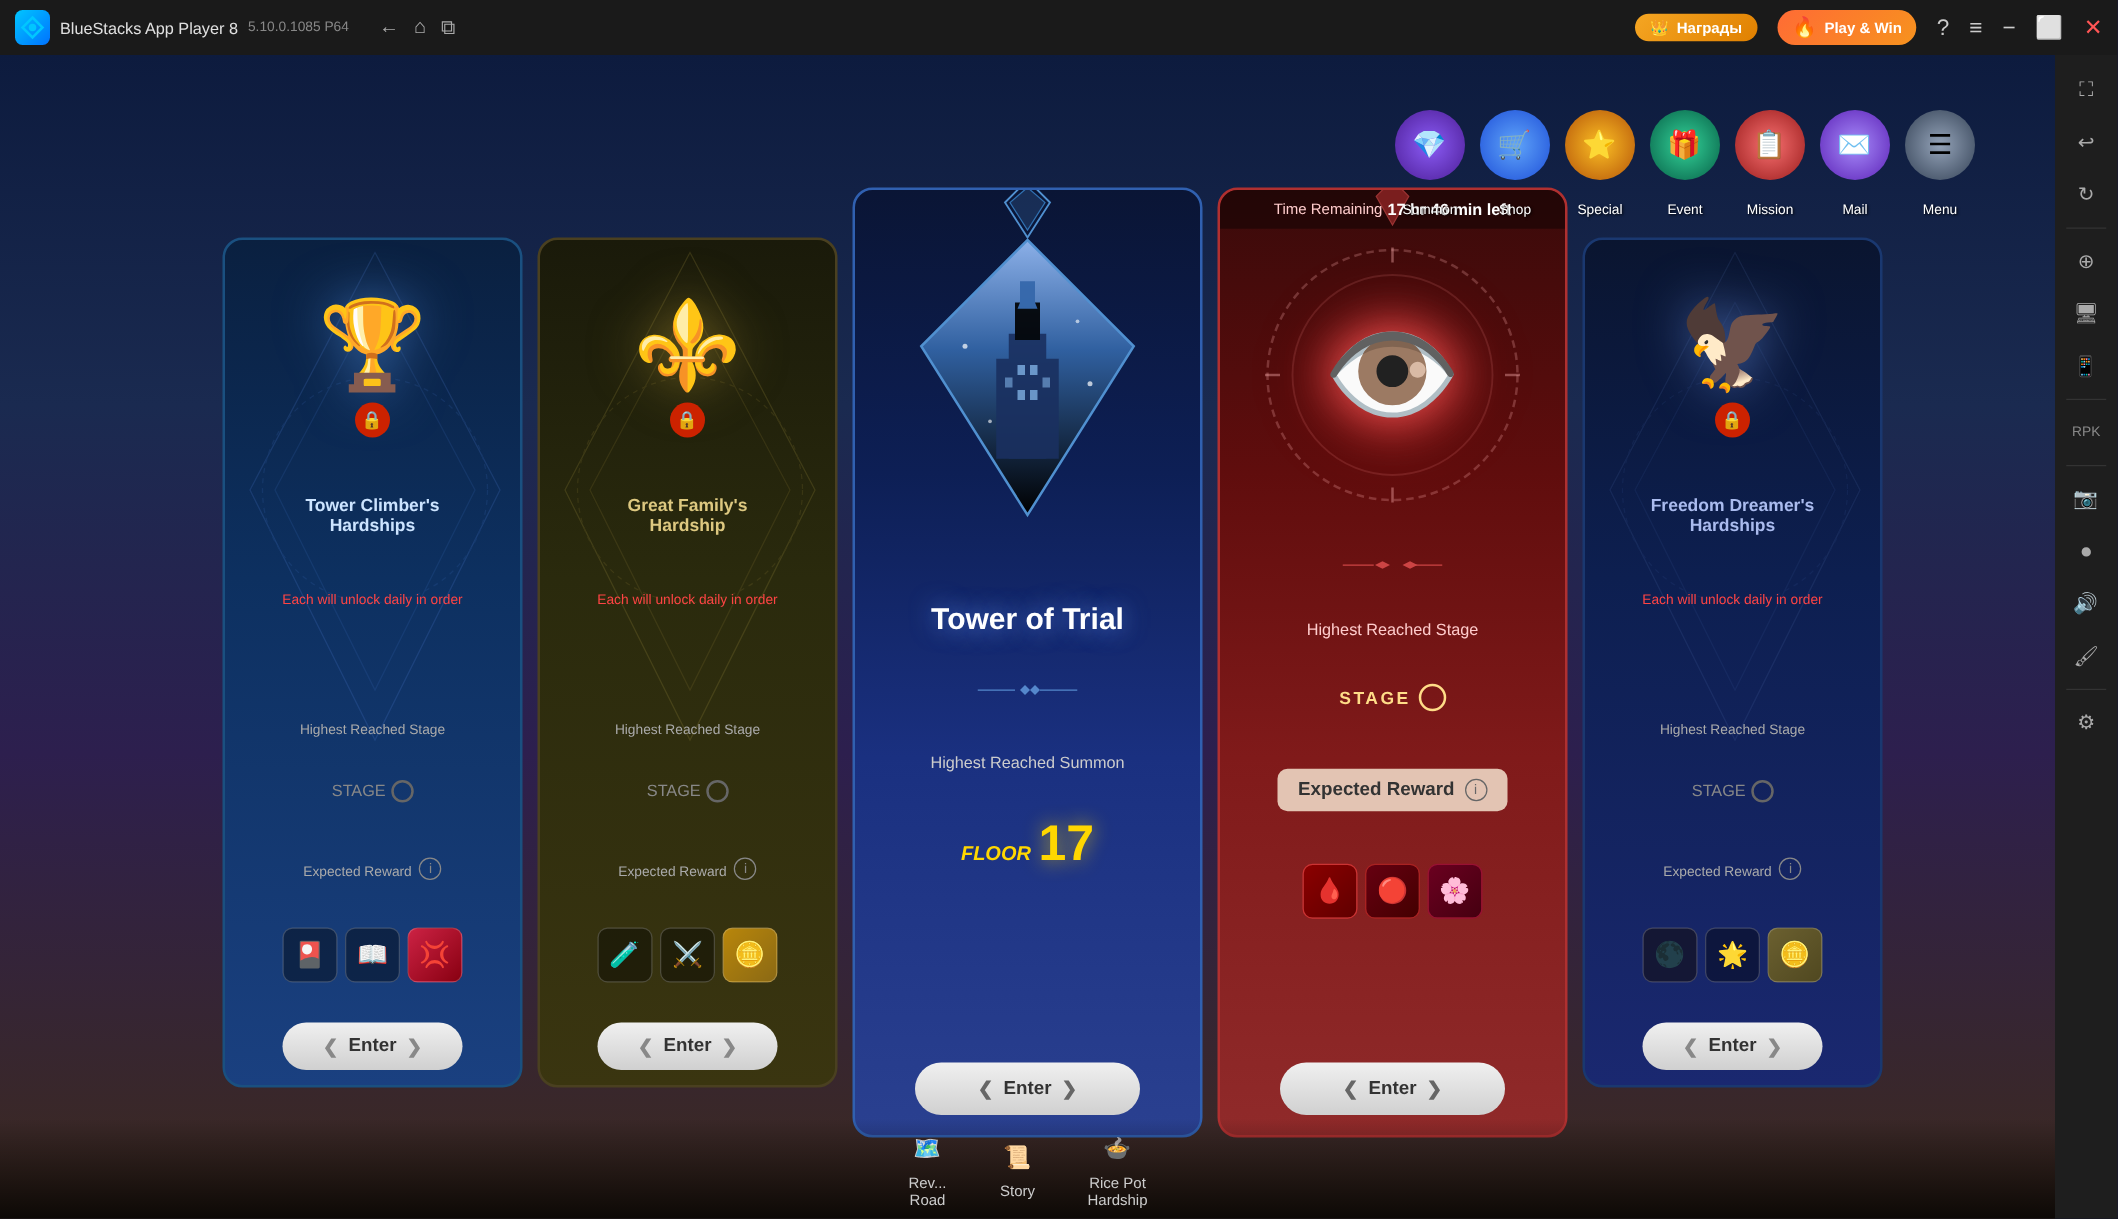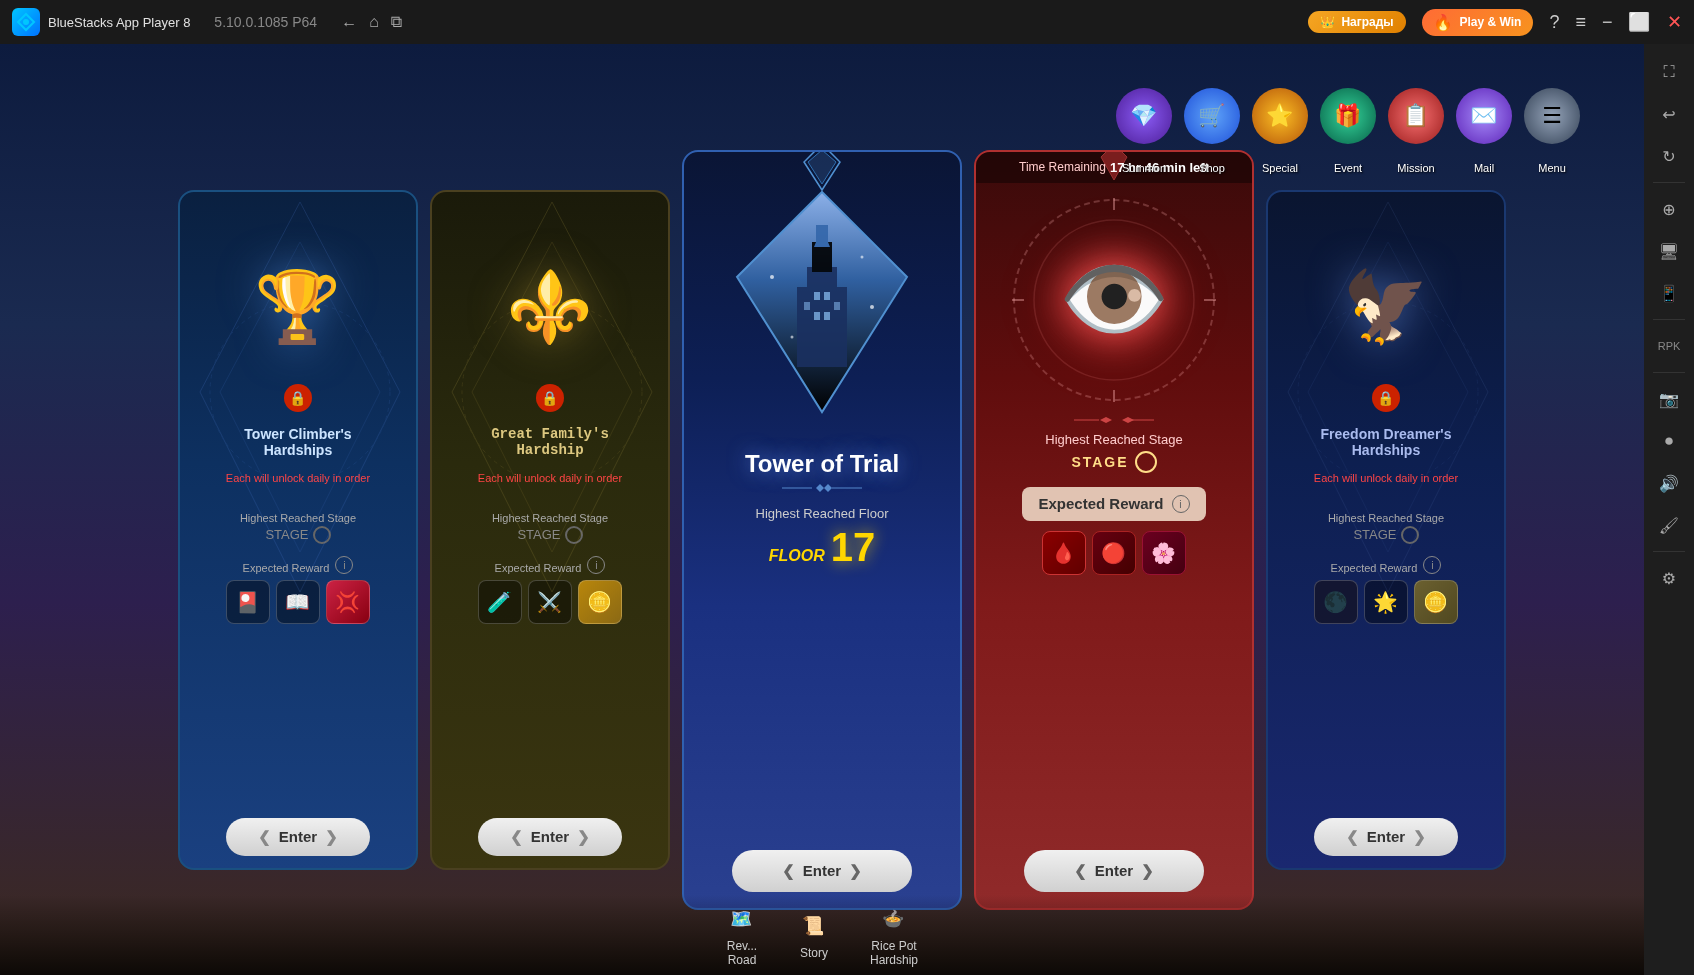--- a/index.html
+++ b/index.html
@@ -30,22 +30,22 @@
       border-radius: 6px;
       display: flex; align-items: center; justify-content: center;
       color: white; font-size: 12px; font-weight: bold;
     }
     .titlebar-title {
       color: #e0e0e0;
       font-size: 13px;
     }
     .titlebar-subtitle {
       color: #888;
-      font-size: 14px;
-      margin-left: 16px;
+      font-size: 11px;
+      margin-left: 0;
     }
     .titlebar-nav {
       display: flex; gap: 12px; margin-left: 16px;
     }
     .titlebar-nav span {
       color: #aaa;
       font-size: 16px;
       cursor: pointer;
     }
     .titlebar-right {
@@ -196,20 +196,21 @@
     }
 
     
     .game-card {
       border-radius: 16px;
       position: relative;
       overflow: hidden;
       display: flex;
       flex-direction: column;
       align-items: center;
+      gap: 32px;
     }
 
     
     .card-side {
       width: 240px;
       height: 680px;
       flex-shrink: 0;
     }
 
     
@@ -502,21 +503,21 @@
         <svg width="100%" height="100%" style="position:absolute;top:0;left:0;opacity:0.2">
           <polygon points="120,10 220,200 120,400 20,200" fill="none" stroke="#aa9944" stroke-width="1"></polygon>
           <polygon points="120,50 200,200 120,360 40,200" fill="none" stroke="#887733" stroke-width="1"></polygon>
           <circle cx="120" cy="200" r="90" fill="none" stroke="#887733" stroke-width="1" stroke-dasharray="4,4"></circle>
         </svg>
       </div>
       <div style="height:230px;display:flex;align-items:center;justify-content:center;position:relative;width:100%">
         <div style="font-size:70px;filter:drop-shadow(0 0 20px rgba(180,150,50,0.6));color:#ccaa44;">⚜️</div>
         <div class="lock-overlay">🔒</div>
       </div>
-      <div class="card-title" style="color:#ddc880;font-family:Liberation Mono, monospace;">Great Family's<br>Hardship</div>
+      <div class="card-title" style="color:#ddc880;">Great Family's<br>Hardship</div>
       <div class="card-subtitle-red">Each will unlock daily in order</div>
       <div style="margin-top:20px;"></div>
       <div class="card-stage-label">Highest Reached Stage</div>
       <div class="card-stage-value">
         <span>STAGE</span>
         <div class="stage-circle"></div>
       </div>
       <div style="display:flex;align-items:center;gap:6px;margin-top:12px;">
         <div class="card-expected-label">Expected Reward</div>
         <div class="info-icon">i</div>
@@ -580,21 +581,21 @@
       <div class="card-center-title">Tower of Trial</div>
       <div style="display:flex;justify-content:center;margin-top:4px;">
         <svg width="80" height="12" viewBox="0 0 80 12">
           <line x1="0" y1="6" x2="30" y2="6" stroke="#5588cc" stroke-width="1"></line>
           <polygon points="38,2 42,6 38,10 34,6" fill="#5588cc"></polygon>
           <polygon points="46,2 42,6 46,10 50,6" fill="#5588cc"></polygon>
           <line x1="50" y1="6" x2="80" y2="6" stroke="#5588cc" stroke-width="1"></line>
         </svg>
       </div>
 
-      <div class="card-floor-label">Highest Reached Floor</div>
+      <div class="card-floor-label">Highest Reached Summon</div>
       <div style="display:flex;align-items:baseline;gap:6px;justify-content:center;margin-top:4px;">
         <span style="color:#ffd700;font-size:16px;font-weight:bold;font-style:italic;text-transform:uppercase;">Floor</span>
         <span style="color:#ffd700;font-size:40px;font-weight:bold;text-shadow:0 0 15px rgba(255,215,0,0.7);">17</span>
       </div>
 
       <button class="enter-btn" style="margin-top:auto;margin-bottom:16px;padding:12px 50px;">
         <span style="color:#666">❮</span>
         <span>Enter</span>
         <span style="color:#666">❯</span>
       </button>

